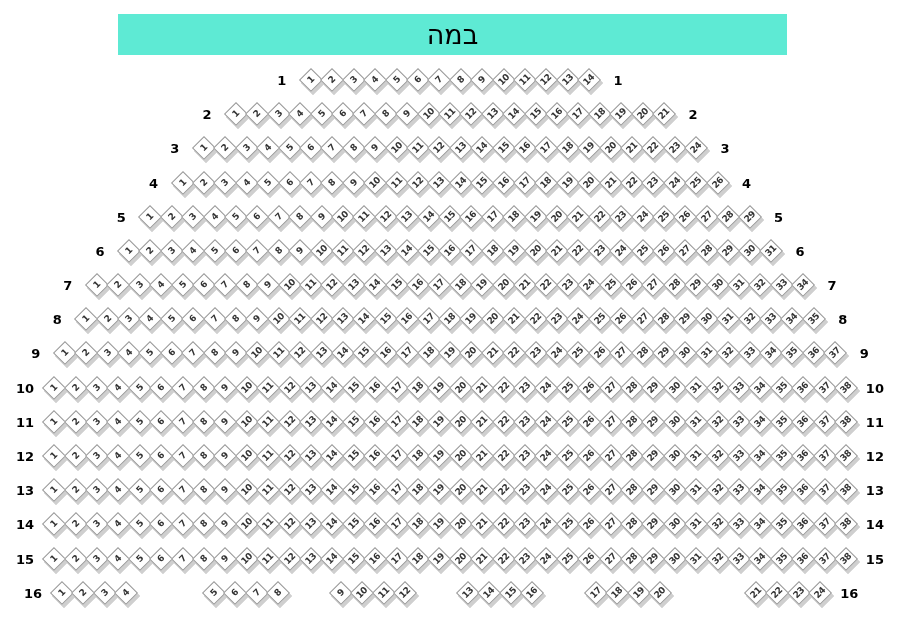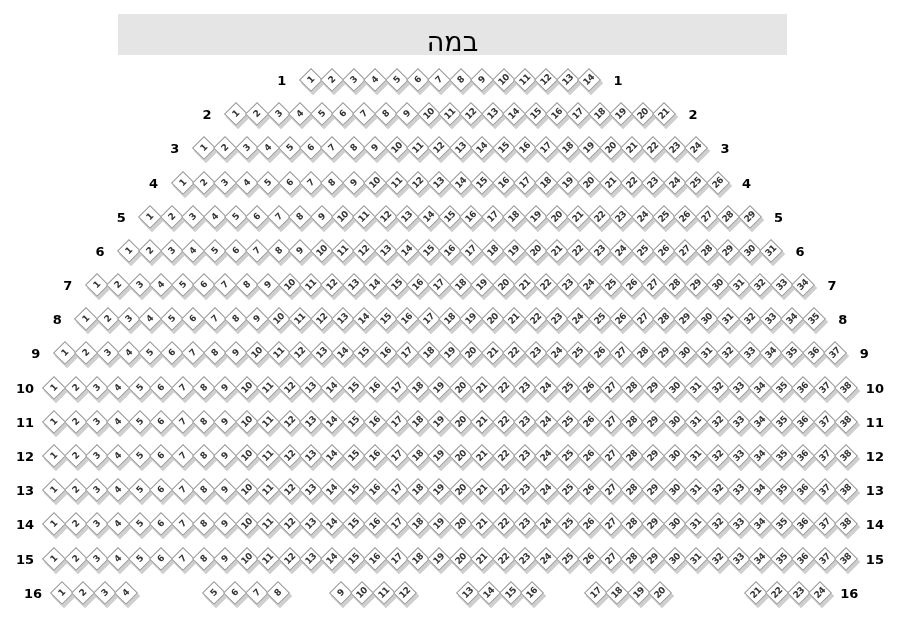--- a/index.html
+++ b/index.html
@@ -32,21 +32,21 @@
   }
   .seat-num {
     font-size:9px; font-weight:bold; color:#333; letter-spacing:-0.5px;
     line-height:1; user-select:none;
   }
 </style>
 </head>
 <body>
 
 <div class="canvas">
-  <div class="stage" style="background: #e5e5e5; align-items: flex-end;">
+  <div class="stage" style="background: #5eead4;">
     <span class="stage-label">במה</span>
   </div>
   <div id="seat-map">
       <div class="row-label" style="left: 281.9px; top: 80px;">1</div>
       <div class="row-label" style="left: 618.1px; top: 80px;">1</div>
       <div class="seat" style="left: 299.9px; top: 69px;">
         <div class="seat-box">
           <span class="seat-num">1</span>
         </div>
       </div>

